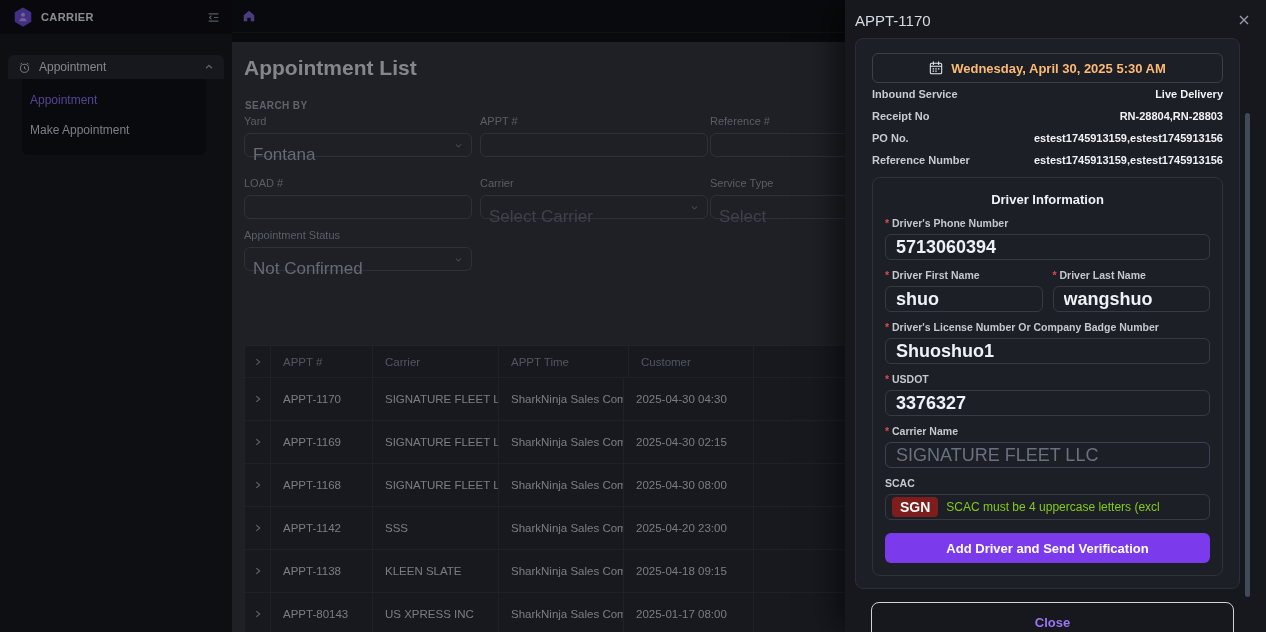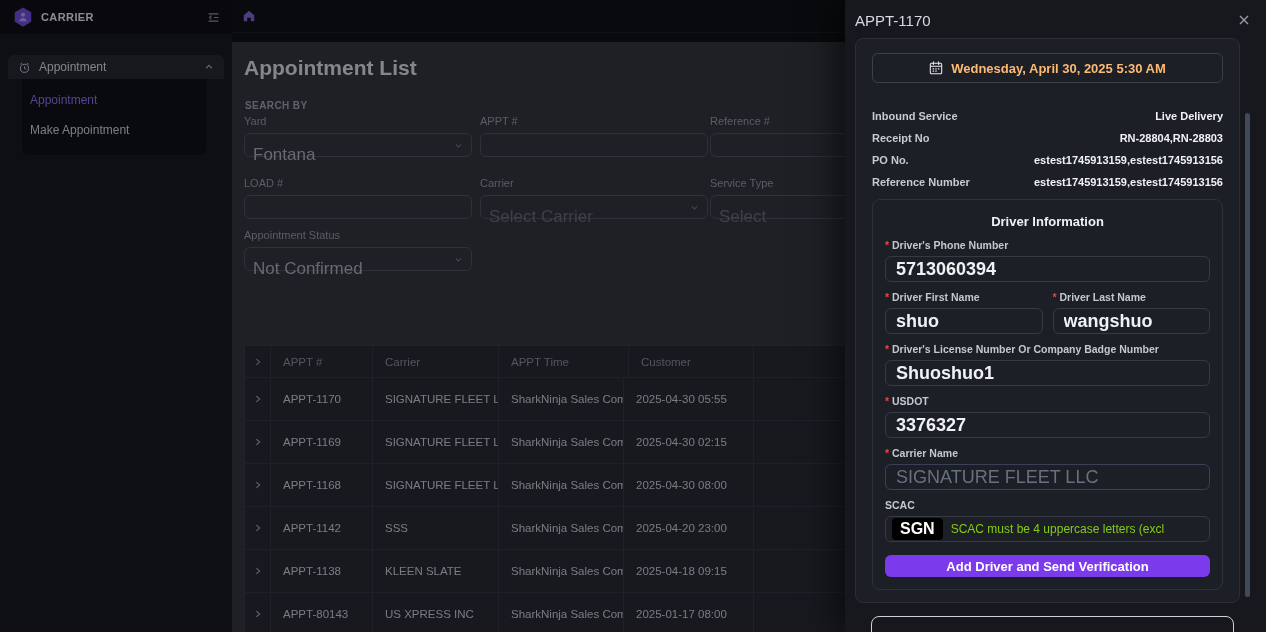--- a/index.html
+++ b/index.html
@@ -54,40 +54,40 @@
 
   
   .drawer { position:absolute; left:845px; top:0; width:421px; height:632px; background:#16181d; z-index:10;
             box-shadow:-10px 0 30px rgba(0,0,0,.55); overflow:hidden; }
   .drawer-header { height:34px; display:flex; align-items:center; padding:6px 16px 0 10px; }
   .drawer-title { font-size:15px; color:#d6dae1; font-weight:500; flex:1; }
   .card { margin:4px 26px 0 10px; background:#1d1f26; border:1px solid #2b2e36; border-radius:8px; padding:14px 16px 12px 16px; }
   .date-box { height:30px; border:1px solid #3c404a; border-radius:6px; display:flex; align-items:center;
               justify-content:center; gap:8px; cursor:pointer; }
   .date-text { font-size:13px; font-weight:bold; color:#fdba74; }
-  .details { margin-top:22px; }
+  .details { margin-top:0; }
   .drow { display:flex; justify-content:space-between; align-items:center; height:22px; font-size:11px; }
   .drow .lbl { color:#c6cad2; font-weight:bold; }
   .drow .val { color:#f0f2f6; font-weight:bold; }
   .driver-box { margin-top:6px; border:1px solid #2e323c; border-radius:8px; padding:12px; }
   .driver-title { text-align:center; font-size:13px; font-weight:bold; color:#eef1f5; margin:2px 0 10px 0; }
   .fld { margin-top:9px; }
   .dlabel { font-size:10.5px; color:#c3c8d0; font-weight:bold; margin-bottom:5px; }
   .dlabel.req::before { content:"* "; color:#e5484d; }
   .dinput { width:100%; height:26px; background:transparent; border:1px solid #363a44; border-radius:6px;
             color:#eef1f6; font-weight:bold; font-size:18px; padding:0 10px; font-family:inherit; outline:none; }
   .dinput.dim { color:#697080; font-weight:normal; border-color:#3a4156; }
   .triple { display:flex; gap:10px; }
   .triple > div { flex:1; min-width:0; }
   .scac-input { height:26px; border:1px solid #363a44; border-radius:6px; display:flex; align-items:center;
                 gap:8px; padding:0 6px; overflow:hidden; cursor:text; }
-  .scac-tag { background:#000000; color:#fff; font-size:16px; font-weight:bold; padding:2px 8px;
+  .scac-tag { background:#7f1d1d; color:#fff; font-size:14px; font-weight:bold; padding:2px 8px;
               border-radius:4px; flex:none; }
   .scac-ph { font-size:12px; color:#84cc16; white-space:nowrap; overflow:hidden; }
-  .submit-btn { margin-top:13px; width:100%; height:22px; background:#7c3aed; border:none; border-radius:6px;
+  .submit-btn { margin-top:13px; width:100%; height:30px; background:#7c3aed; border:none; border-radius:6px;
                 color:#fff; font-size:13px; font-weight:bold; cursor:pointer; font-family:inherit; }
   .close-btn { margin:13px 32px 0 26px; width:363px; height:40px; background:transparent;
                border:1px solid #cfd2d9; border-radius:8px; color:#9d74f5; font-size:13px; font-weight:bold;
                cursor:pointer; font-family:inherit; padding-top:0; display:flex; align-items:center; justify-content:center; }
   .scroll-thumb { position:absolute; right:16px; top:113px; width:5px; height:484px; background:#414a59;
                   border-radius:3px; cursor:grab; }
   .icon { display:inline-flex; align-items:center; justify-content:center; }
 </style>
 </head>
 <body>
@@ -218,21 +218,21 @@
 
         <div class="trow">
           <div class="tcell w-exp">
               <svg width="10" height="10" viewBox="0 0 12 12" fill="none" stroke="#9aa0aa" stroke-width="1.4">
                 <path d="M4 2.5L8 6l-4 3.5"></path>
               </svg>
             </div>
           <div class="tcell w-1">APPT-1170</div>
           <div class="tcell w-2">SIGNATURE FLEET LLC</div>
           <div class="tcell w-3">SharkNinja Sales Company</div>
-          <div class="tcell w-4">2025-04-30 05:55</div>
+          <div class="tcell w-4">2025-04-30 04:30</div>
           <div class="tcell w-fill"></div>
         </div>
         <div class="trow">
           <div class="tcell w-exp">
               <svg width="10" height="10" viewBox="0 0 12 12" fill="none" stroke="#9aa0aa" stroke-width="1.4">
                 <path d="M4 2.5L8 6l-4 3.5"></path>
               </svg>
             </div>
           <div class="tcell w-1">APPT-1169</div>
           <div class="tcell w-2">SIGNATURE FLEET LLC</div>

